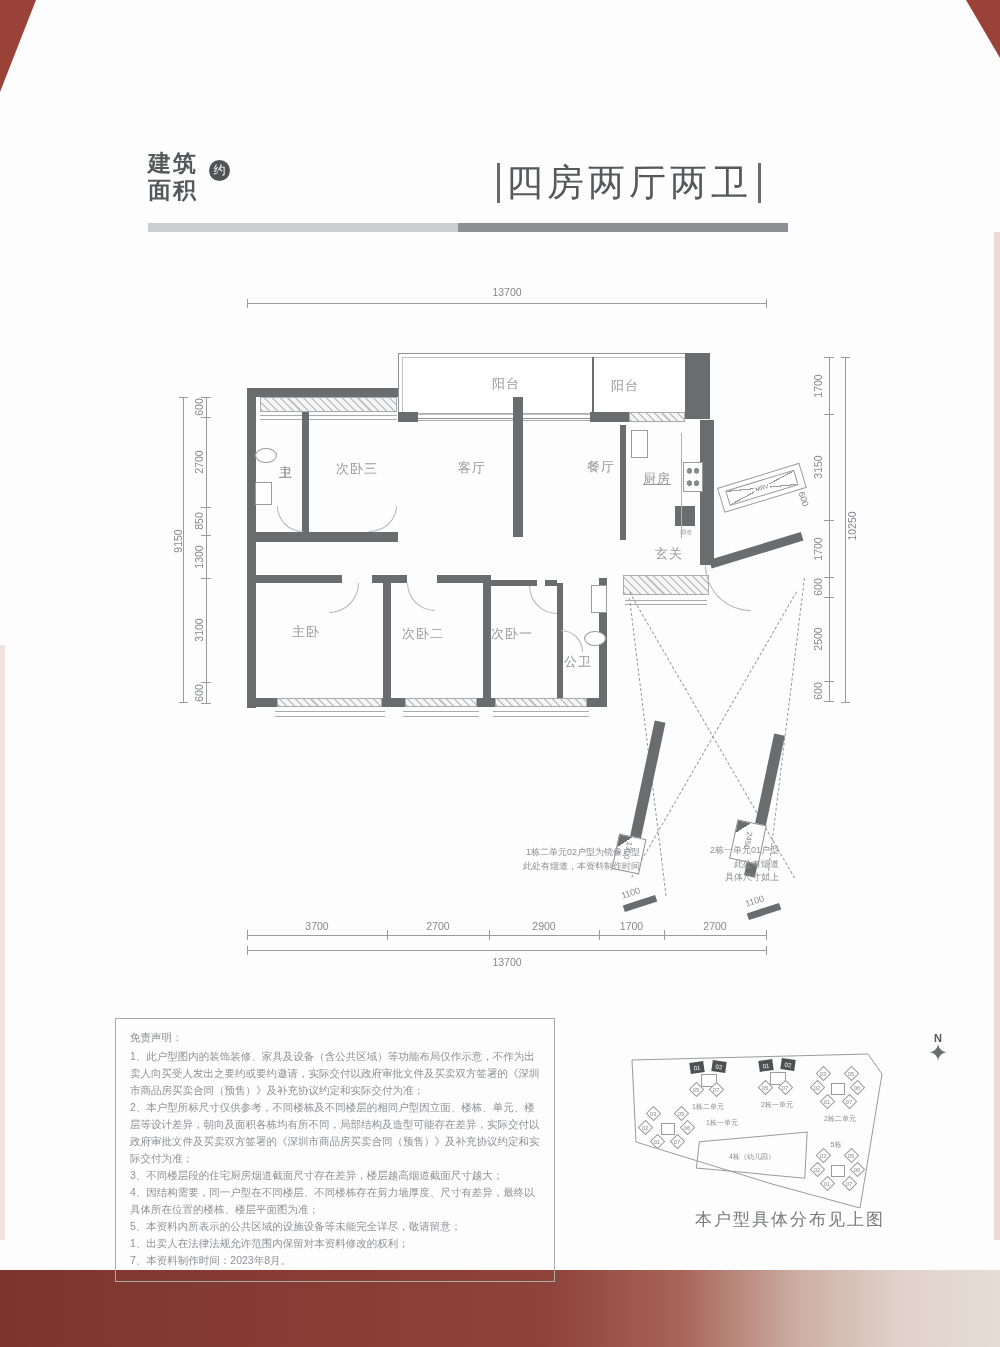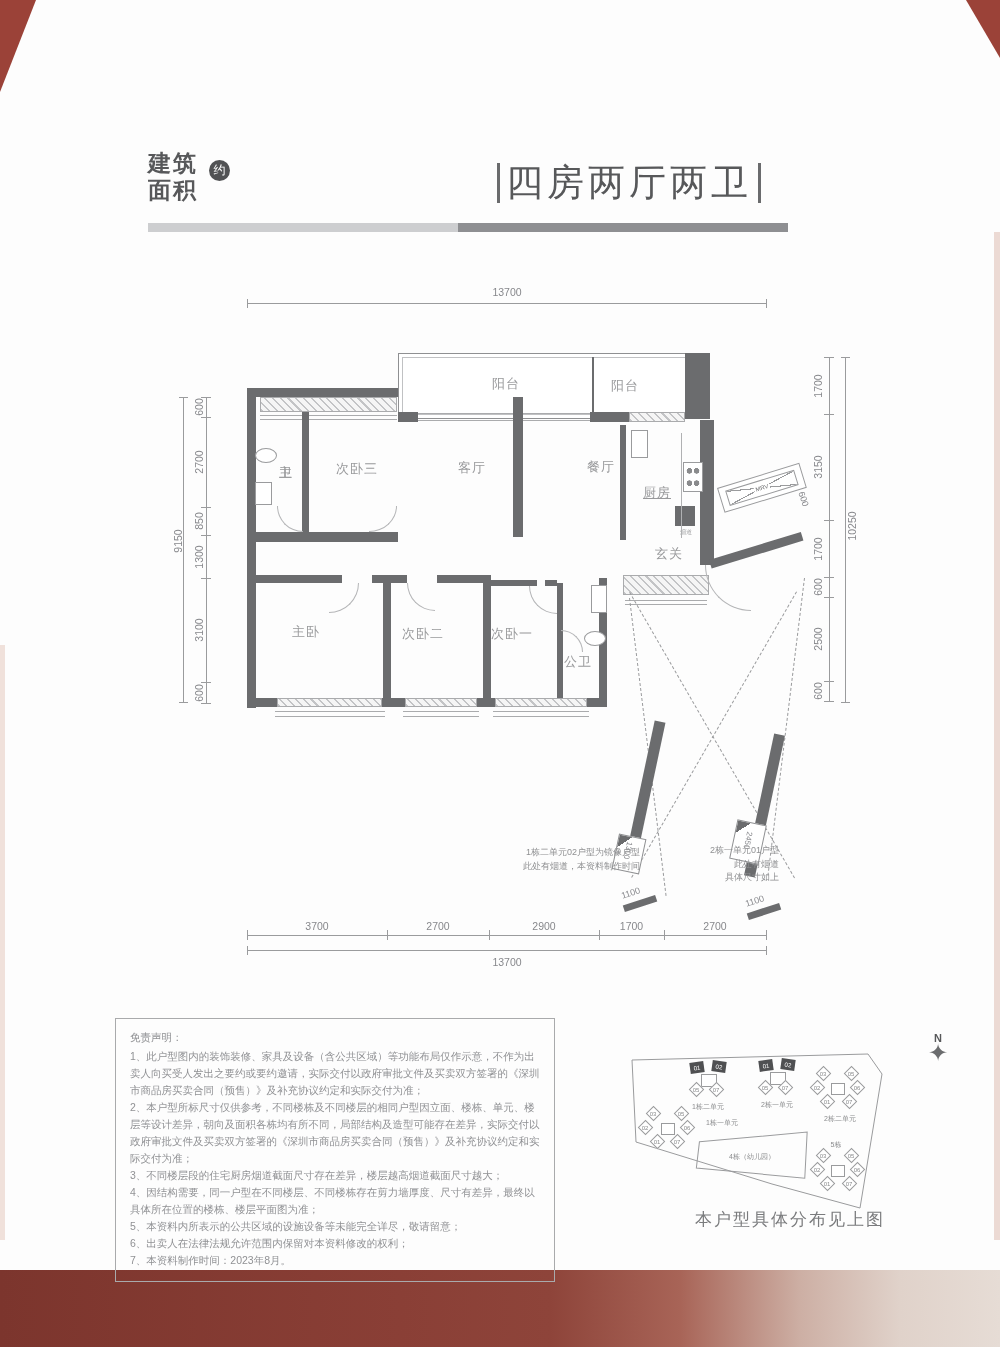--- a/index.html
+++ b/index.html
@@ -275,36 +275,36 @@
       <span style="display:block;">此处有烟道</span>
       <span style="display:block;">具体尺寸如上</span>
     </div>
 
     <div class="room-label" style="left:259px;top:36px;">阳台</div>
     <div class="room-label" style="left:378px;top:38px;">阳台</div>
     <div class="room-label v" style="left:38px;top:108px;">主卫</div>
     <div class="room-label" style="left:110px;top:121px;">次卧三</div>
     <div class="room-label" style="left:225px;top:120px;">客厅</div>
     <div class="room-label" style="left:354px;top:119px;">餐厅</div>
-    <div class="room-label" style="left:410px;top:145px;text-decoration:underline;">厨房</div>
+    <div class="room-label" style="left:410px;top:131px;text-decoration:underline;">厨房</div>
     <div class="room-label" style="left:422px;top:206px;">玄关</div>
     <div class="room-label" style="left:59px;top:284px;">主卧</div>
     <div class="room-label" style="left:176px;top:286px;">次卧二</div>
     <div class="room-label" style="left:265px;top:286px;">次卧一</div>
     <div class="room-label" style="left:331px;top:314px;">公卫</div>
   </div>
 
   <div id="disclaimer">
     <div class="d-title">免责声明：</div>
     <div>1、此户型图内的装饰装修、家具及设备（含公共区域）等功能布局仅作示意，不作为出卖人向买受人发出之要约或要约邀请，实际交付以政府审批文件及买卖双方签署的《深圳市商品房买卖合同（预售）》及补充协议约定和实际交付为准；</div>
     <div>2、本户型所标尺寸仅供参考，不同楼栋及不同楼层的相同户型因立面、楼栋、单元、楼层等设计差异，朝向及面积各栋均有所不同，局部结构及造型可能存在差异，实际交付以政府审批文件及买卖双方签署的《深圳市商品房买卖合同（预售）》及补充协议约定和实际交付为准；</div>
     <div>3、不同楼层段的住宅厨房烟道截面尺寸存在差异，楼层越高烟道截面尺寸越大；</div>
     <div>4、因结构需要，同一户型在不同楼层、不同楼栋存在剪力墙厚度、尺寸有差异，最终以具体所在位置的楼栋、楼层平面图为准；</div>
     <div>5、本资料内所表示的公共区域的设施设备等未能完全详尽，敬请留意；</div>
-    <div>6、出卖人在法律法规允许范围内保留对本资料修改的权利；</div>
+    <div>1、出卖人在法律法规允许范围内保留对本资料修改的权利；</div>
     <div>7、本资料制作时间：2023年8月。</div>
   </div>
 
   <div id="siteplan">
     <svg width="352" height="185" style="position:absolute;left:0;top:0;">
       <polygon points="20,28 256,22 270,42 248,176 160,152 24,110" fill="none" stroke="#9a9b9d" stroke-width="1"></polygon>
       <polygon points="88,108 196,102 192,148 84,134" fill="none" stroke="#9a9b9d" stroke-width="1" transform="rotate(-2 140 125)"></polygon>
     </svg>
     <div class="north" style="left:316px;top:0;">
       <div class="n">N</div>

